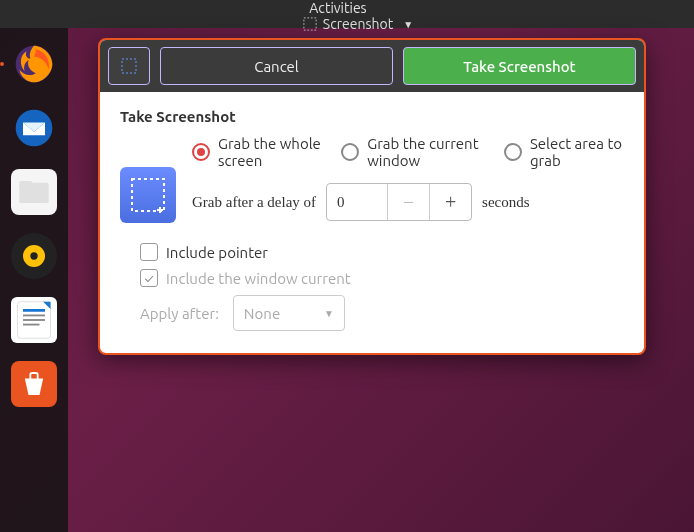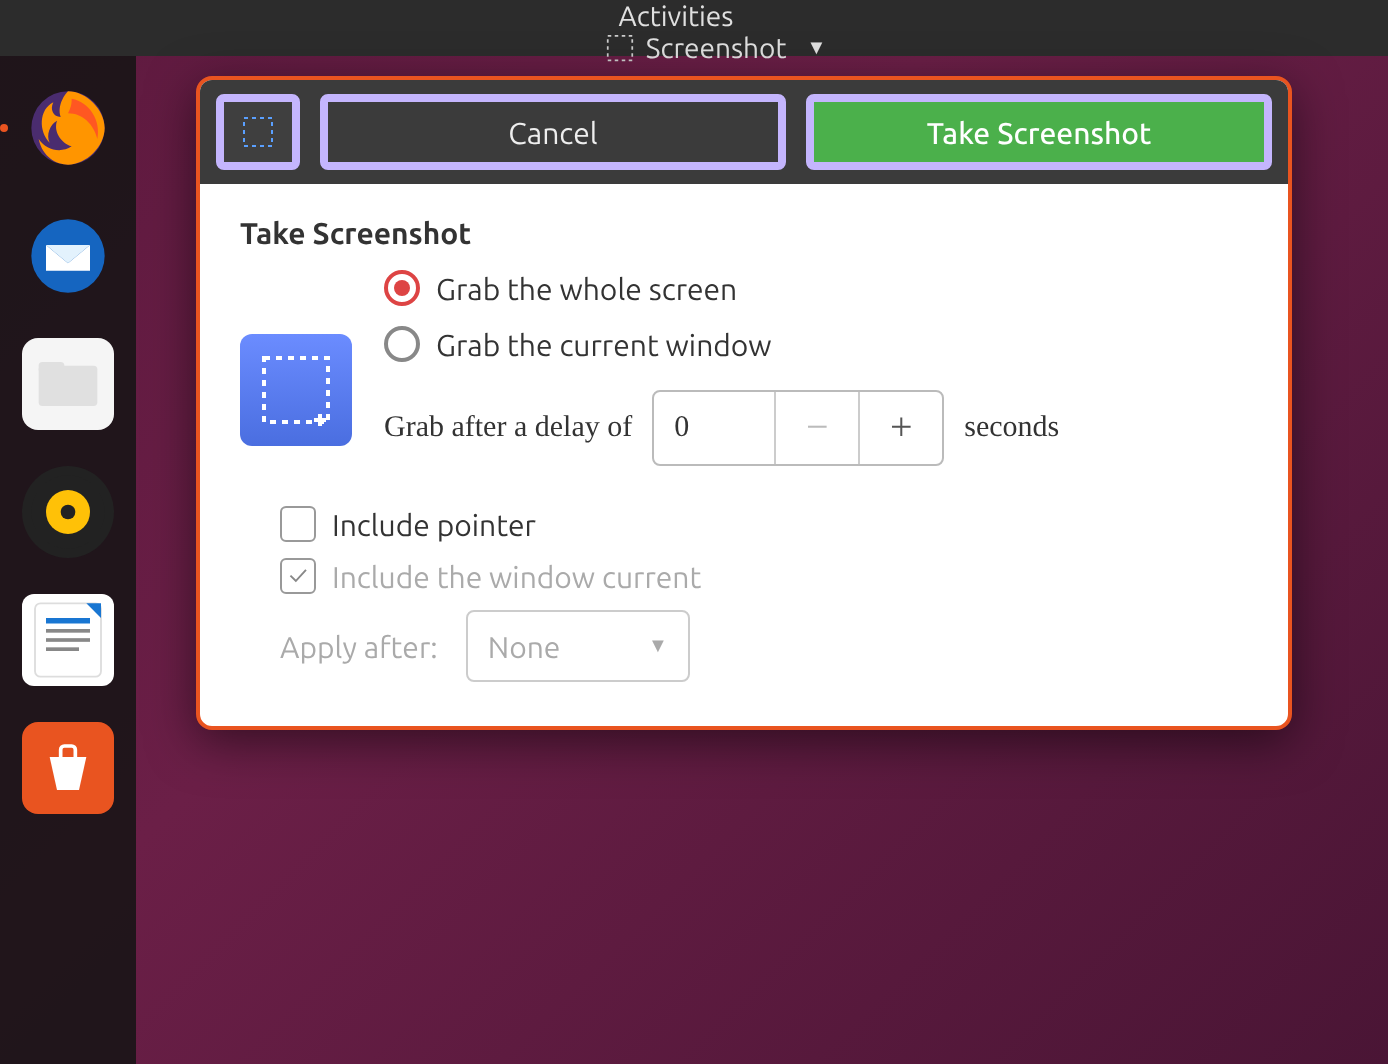--- a/index.html
+++ b/index.html
@@ -45,36 +45,36 @@
     border-radius: 8px; overflow: hidden;
     box-shadow: 0 6px 24px rgba(0,0,0,0.5);
     background: #fff;
     border: 2px solid #e95420;
   }
   .titlebar {
     height: 52px; background: #3b3b3b;
     display:flex; align-items:center; padding: 6px 8px; gap: 10px;
   }
   .tb-btn {
-    height: 38px; border-radius: 4px; border:4px solid #c4b5fd;
+    height: 38px; border-radius: 4px; border:1px solid #c4b5fd;
     display:flex; align-items:center; justify-content:center;
     font-size:15px; color:#eee; background:#3f3f3f;
   }
   .tb-btn.icon-btn { width:42px; background:#3f3f3f;}
   .tb-btn.cancel { flex:1; background:#3b3b3b; }
   .tb-btn.take { flex:1; background:#4bb04b; color:#fff; font-weight:500;}
   .content { padding: 16px 20px 22px; color:#333; font-size:15px; }
   .section-title { font-weight: bold; margin-bottom: 10px; }
   .capture-row { display:flex; gap:16px; }
   .capture-preview {
     width: 56px; height: 56px; border-radius:6px; background: linear-gradient(#6b8cff,#4a6ee0);
     display:flex;align-items:center;justify-content:center; margin-top: 32px;
   }
   .capture-preview svg { width:38px;height:38px; }
-  .radios { display:flex; flex-direction:column; gap:10px; }
+  .radios { display:flex; flex-direction:row; gap:10px; }
   .radio { display:flex; align-items:center; gap:8px; }
   .radio-dot {
     width:18px;height:18px;border:2px solid #888;border-radius:50%;
     display:flex;align-items:center;justify-content:center; flex-shrink:0;
   }
   .radio.selected .radio-dot { border-color:#d44; }
   .radio.selected .radio-dot::after { content:"";width:8px;height:8px;background:#d44;border-radius:50%; }
   .delay-row { display:flex; align-items:center; gap:10px; margin-top:14px;font-family:Liberation Serif, serif; }
   .spinner { display:flex; border:1px solid #bbb; border-radius:4px; height:38px;}
   .spinner .val { width:60px; display:flex;align-items:center; padding:0 10px; font-size:15px;}
@@ -185,20 +185,24 @@
       <div style="flex:1;">
         <div class="radios">
           <label class="radio selected">
             <span class="radio-dot"></span>
             <span>Grab the whole screen</span>
           </label>
           <label class="radio">
             <span class="radio-dot"></span>
             <span>Grab the current window</span>
           </label>
+          <label class="radio">
+            <span class="radio-dot"></span>
+            <span>Select area to grab</span>
+          </label>
         </div>
         <div class="delay-row">
           <span>Grab after a delay of</span>
           <div class="spinner">
             <div class="val">0</div>
             <div class="btn minus">−</div>
             <div class="btn">+</div>
           </div>
           <span>seconds</span>
         </div>

